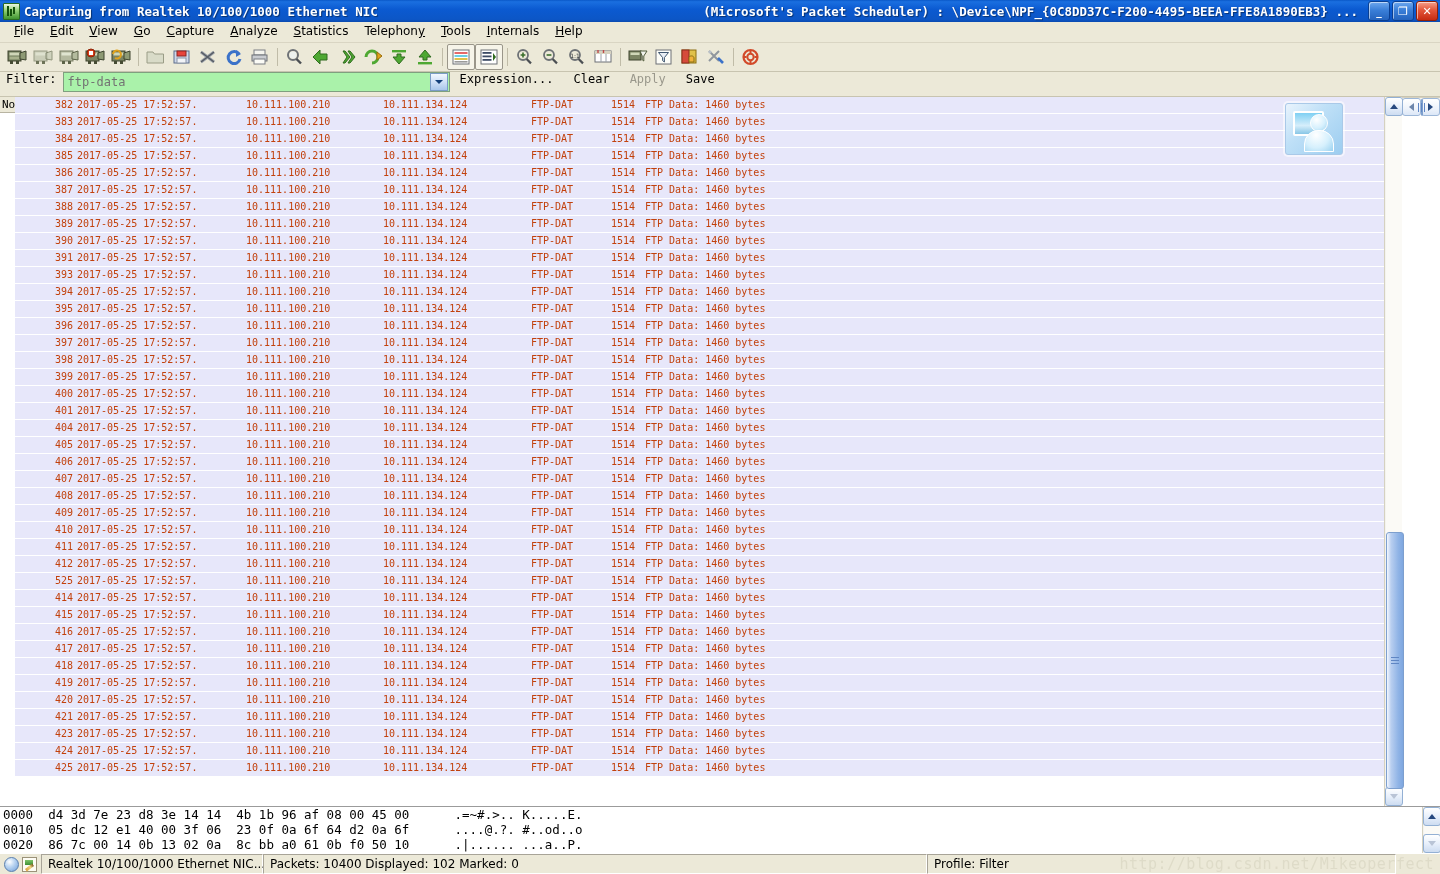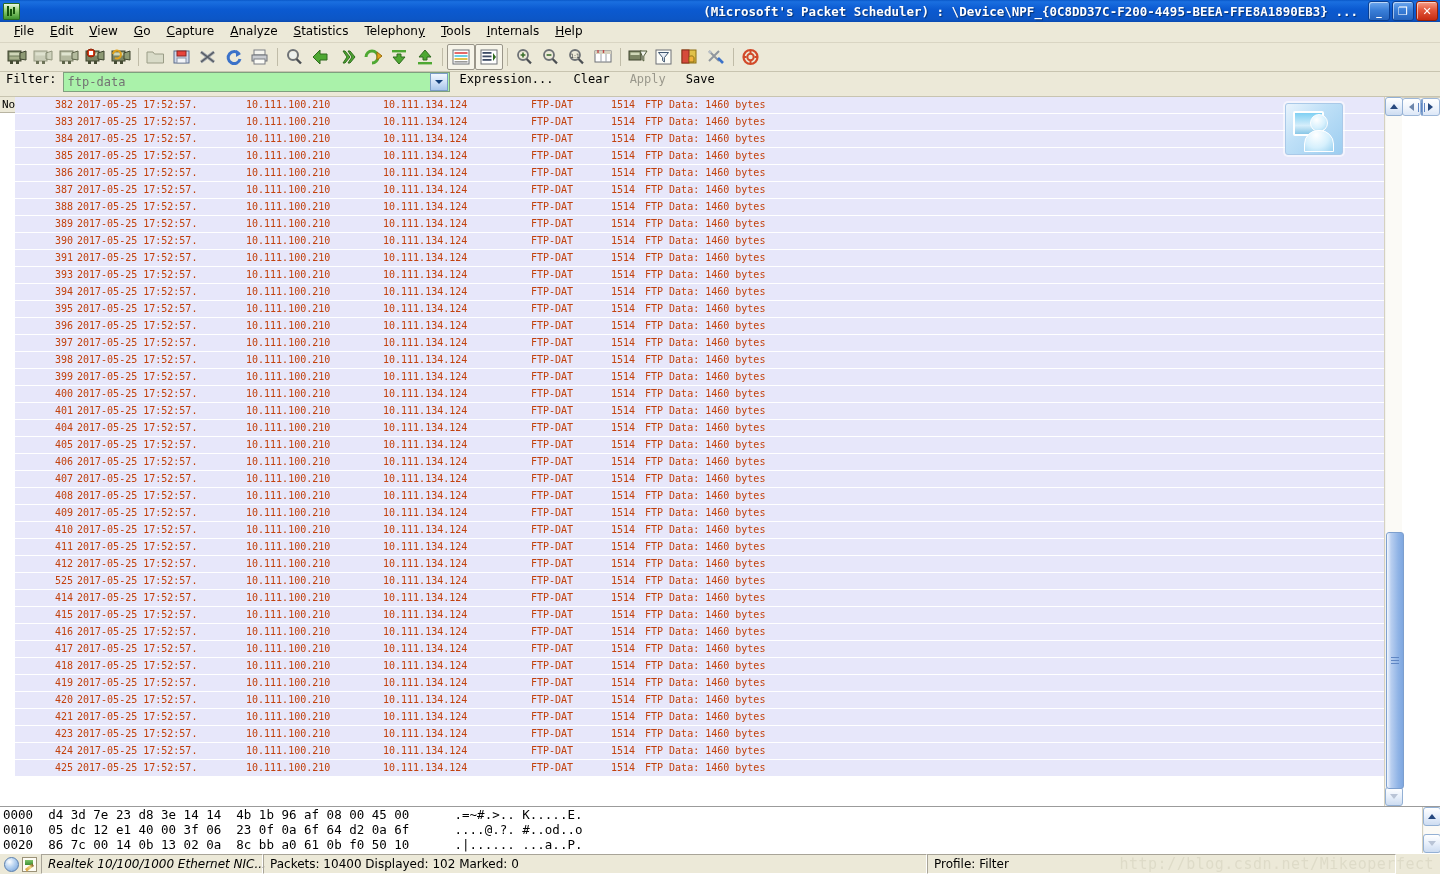--- a/index.html
+++ b/index.html
@@ -207,21 +207,21 @@
   }
   .sb-pencil:before{
     content:"";position:absolute;left:2px;top:2px;width:8px;height:5px;
     background:linear-gradient(180deg,#7ec46a 0%,#3d8f32 100%);
   }
   .sb-cell{
     height:18px;display:flex;align-items:center;padding:0 6px;white-space:nowrap;
     border-left:1px solid #a8a498;border-top:1px solid #a8a498;
     border-right:1px solid #ffffff;border-bottom:1px solid #ffffff;
   }
-  .sb-iface{width:208px;justify-content:space-between;font-style:italic;}
+  .sb-iface{width:208px;justify-content:space-between;}
   .sb-packets{width:650px;}
   .sb-profile{width:455px;}
   .watermark{
     position:absolute;right:6px;top:1px;color:#dedbc8;
     font-family:"DejaVu Sans Mono","Liberation Mono",monospace;font-size:15px;
     letter-spacing:.5px;pointer-events:none;white-space:nowrap;
   }
 
   
   .float-icon{
@@ -244,20 +244,21 @@
     border:1px solid #ffffff;
   }
 </style>
 </head>
 <body>
 
 <div class="app">
 
   <div class="titlebar">
     <div class="tb-icon"></div>
+    <div class="tb-title">Capturing from Realtek 10/100/1000 Ethernet NIC</div>
     <div class="tb-spacer"></div>
     <div class="tb-right">
       <div class="tb-title2">(Microsoft's Packet Scheduler) : \Device\NPF_{0C8DD37C-F200-4495-BEEA-FFE8A1890EB3}  ...</div>
       <div class="winbtn">_</div>
       <div class="winbtn">❐</div>
       <div class="winbtn close">✕</div>
     </div>
   </div>
 
   <div class="menubar">

